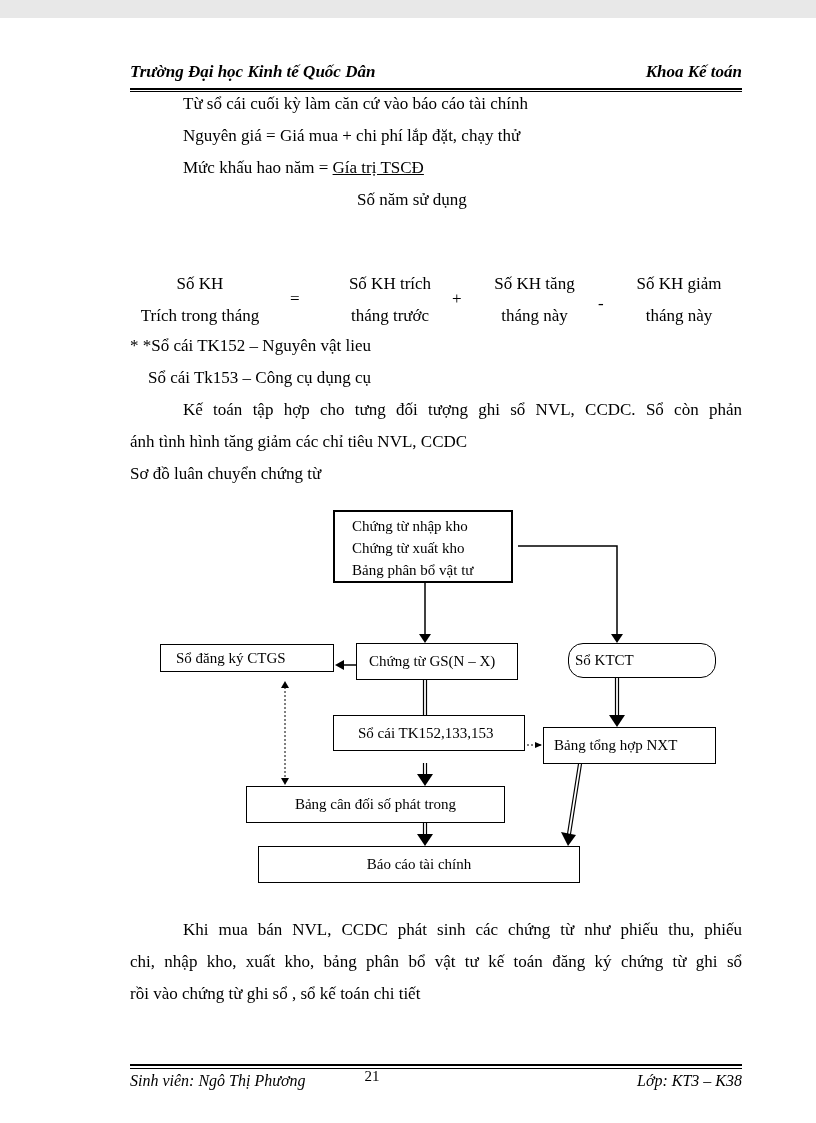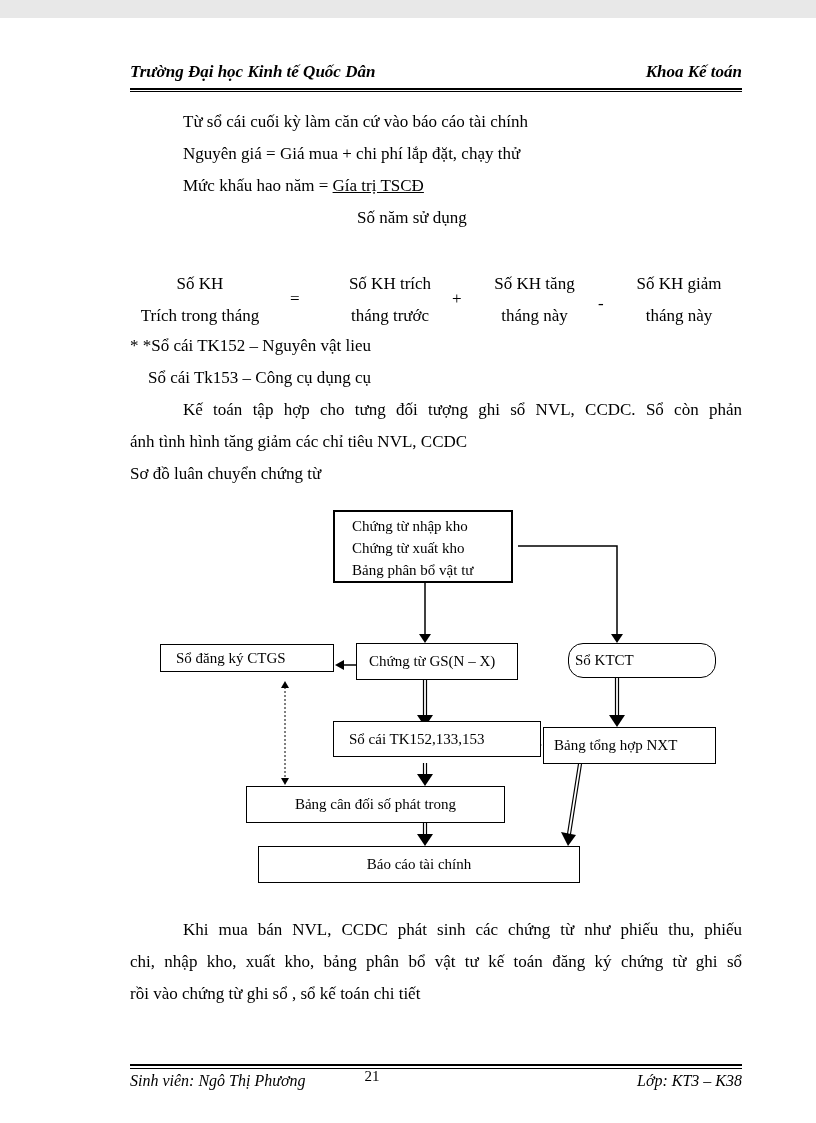--- a/index.html
+++ b/index.html
@@ -25,21 +25,21 @@
     font-weight:normal; font-style:italic; font-size:16px;
   }
   .page-number {
     position:absolute; left:352px; top:1050px; width:40px; text-align:center;
     font-size:15px; font-weight:normal; font-style:normal;
   }
   .bottom-dots { position:absolute; left:28px; top:1116px; width:760px; height:0;
     border-top:2px dotted #79afc2; opacity:.55; }
   
   .textblock { position:absolute; left:130px; width:612px; font-size:17px; line-height:32px; }
-  .intro   { top:88px; }
+  .intro   { top:70px; }
   .notes   { top:312px; }
   .closing { top:896px; }
   .indent { padding-left:53px; }
   .small-indent { padding-left:18px; }
   .just { text-align:justify; text-align-last:justify; }
   .fraction-num { text-decoration:underline; }
   .fraction-den { padding-left:227px; }
   
   .formula { position:absolute; left:130px; top:250px; width:612px; height:66px; font-size:17px; }
   .f-term { position:absolute; top:0; text-align:center; line-height:32px; }
@@ -57,21 +57,21 @@
   .fc-box {
     position:absolute; box-sizing:border-box; background:#fff;
     border:1.5px solid #000; font-size:15px;
     display:flex; align-items:center;
   }
   .fc-source { left:333px; top:7px;  width:180px; height:73px; border-width:2px;
     display:block; padding:3px 0 0 17px; line-height:22px; }
   .fc-sodangky  { left:160px; top:141px; width:174px; height:28px; padding-left:15px; }
   .fc-chungtugs { left:356px; top:140px; width:162px; height:37px; padding-left:12px; }
   .fc-soktct    { left:568px; top:140px; width:148px; height:35px; padding-left:6px;border-radius:15px; }
-  .fc-socai     { left:333px; top:218px; width:208px; height:36px; padding-left:15px; }
+  .fc-socai     { left:333px; top:212px; width:192px; height:36px; padding-left:24px; }
   .fc-bangtonghop { left:543px; top:224px; width:173px; height:37px; padding-left:10px; }
   .fc-bangcandoi { left:246px; top:283px; width:259px; height:37px; border-width:1px; justify-content:center; }
   .fc-baocao     { left:258px; top:343px; width:322px; height:37px; border-width:1px; justify-content:center; }
 </style>
 </head>
 <body>
 
 <div class="page">
 
   <div class="header">

